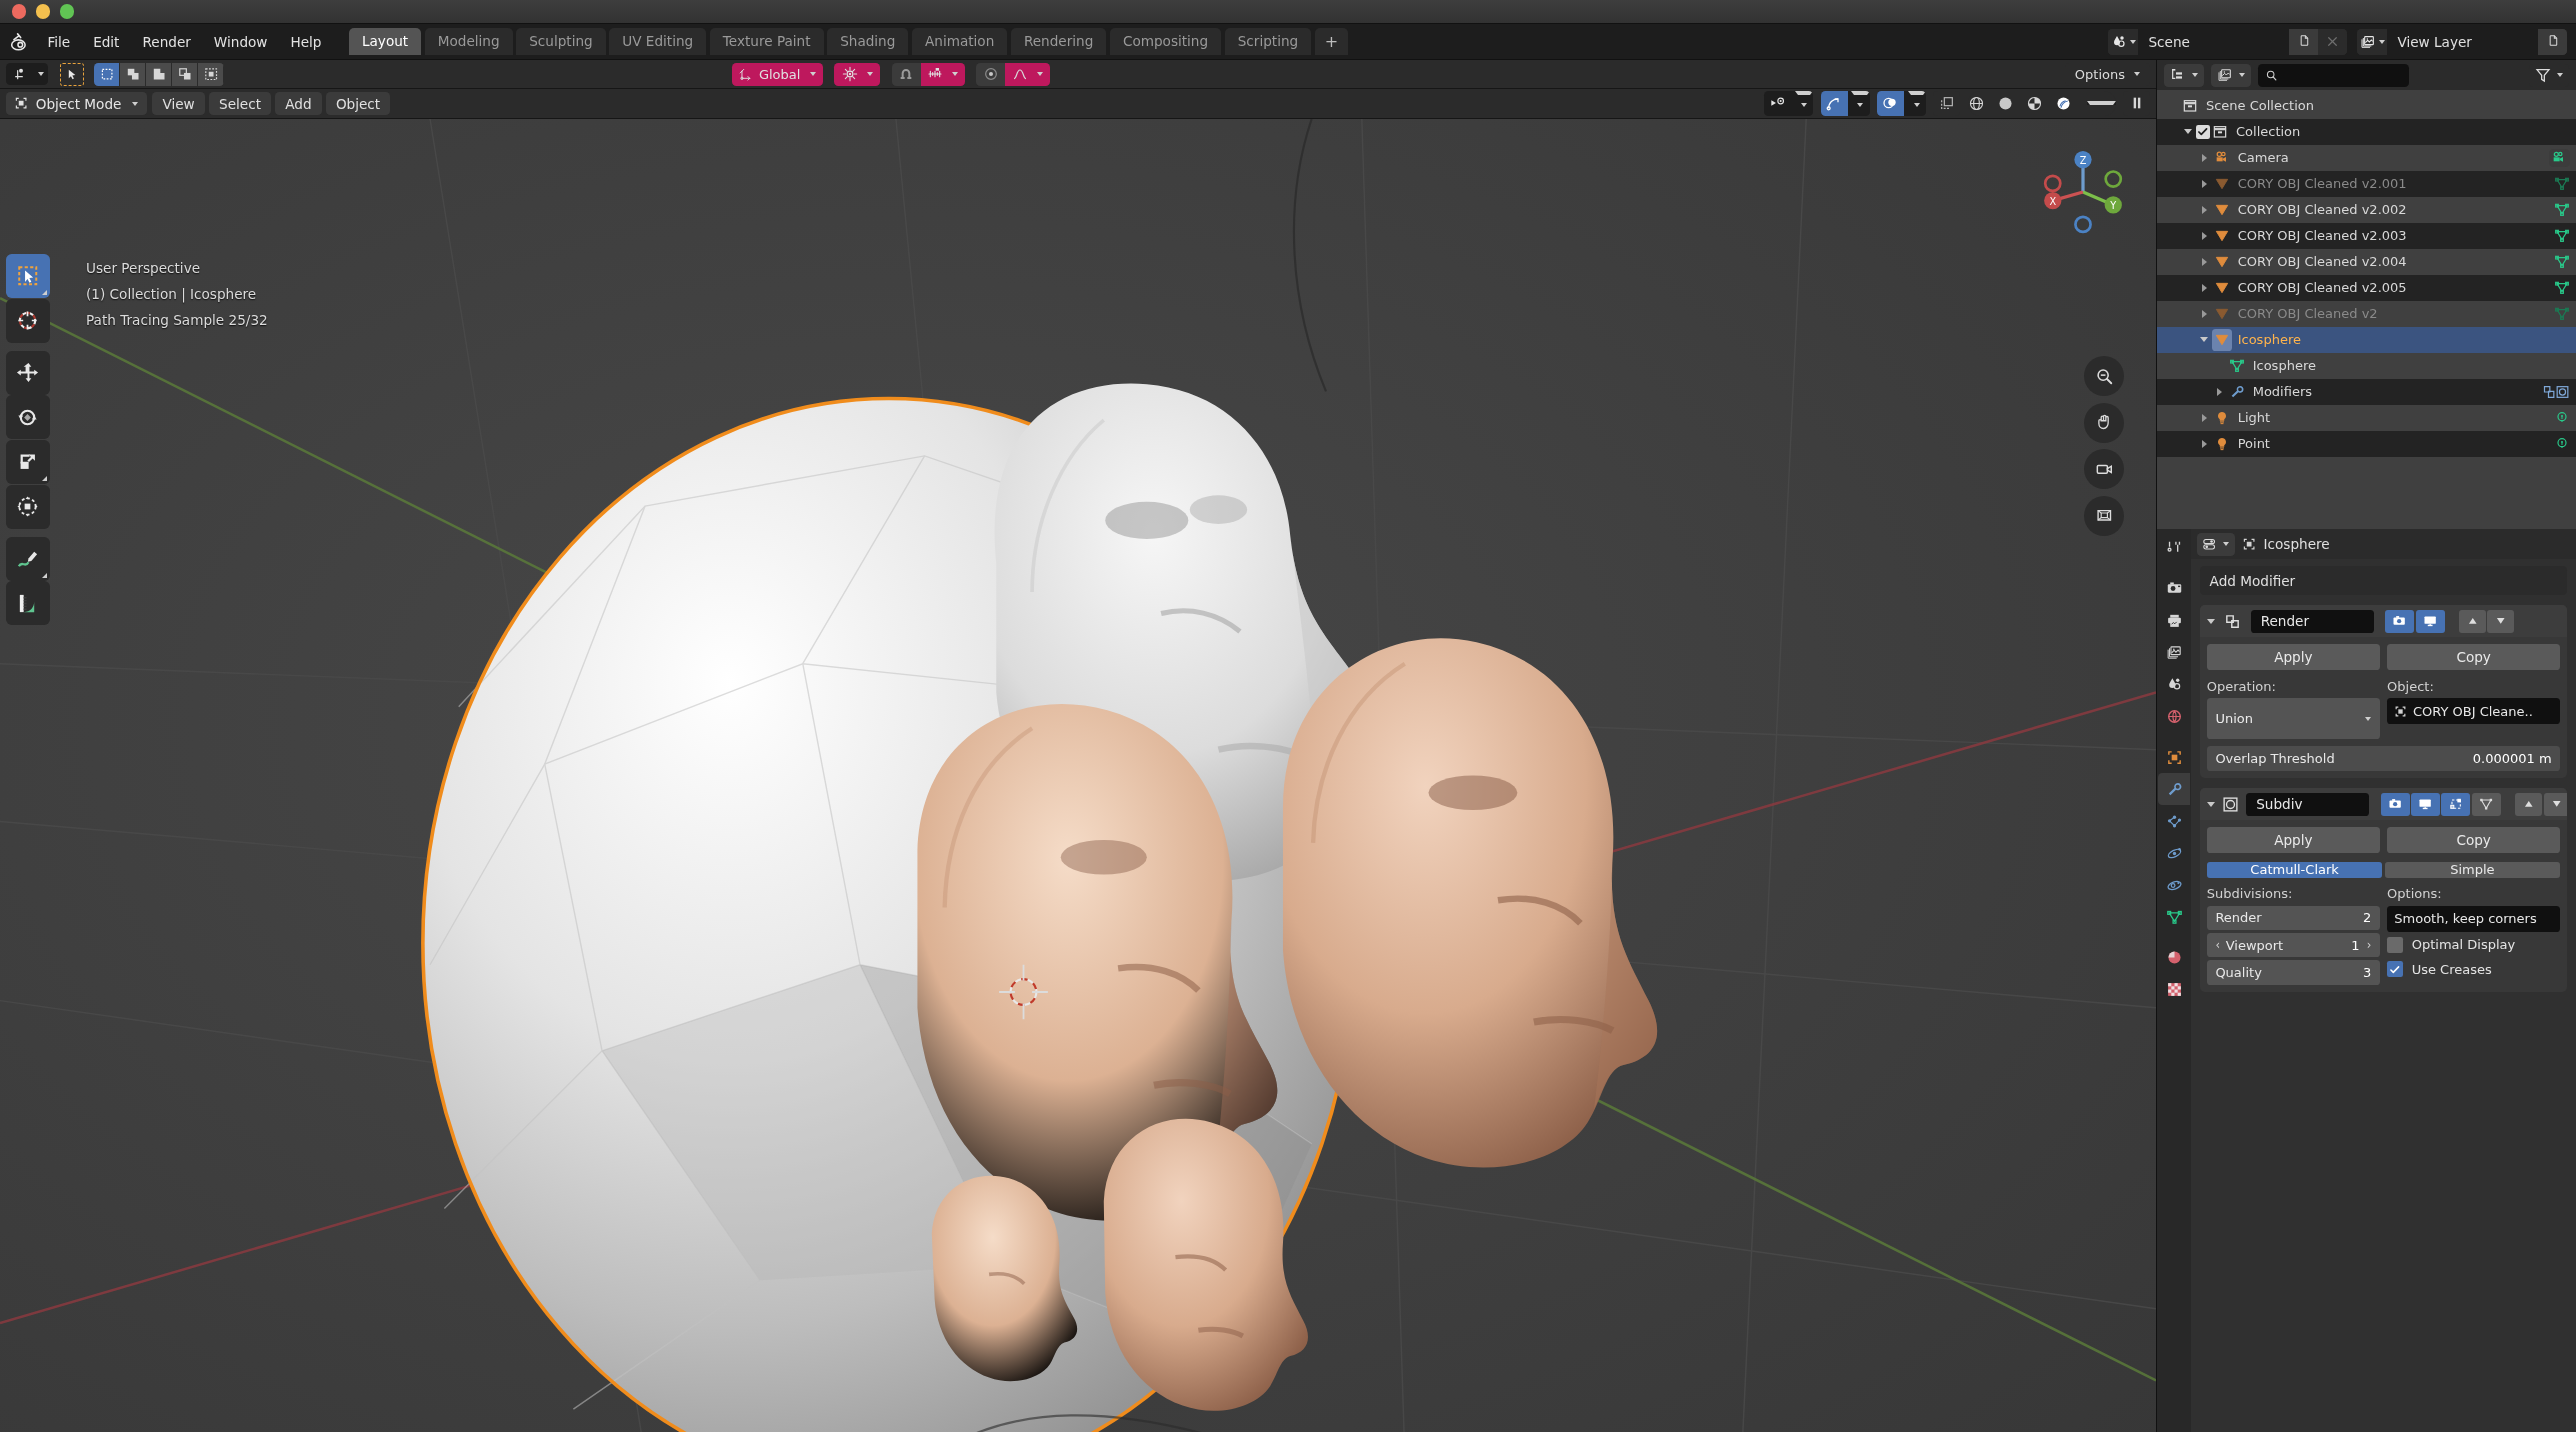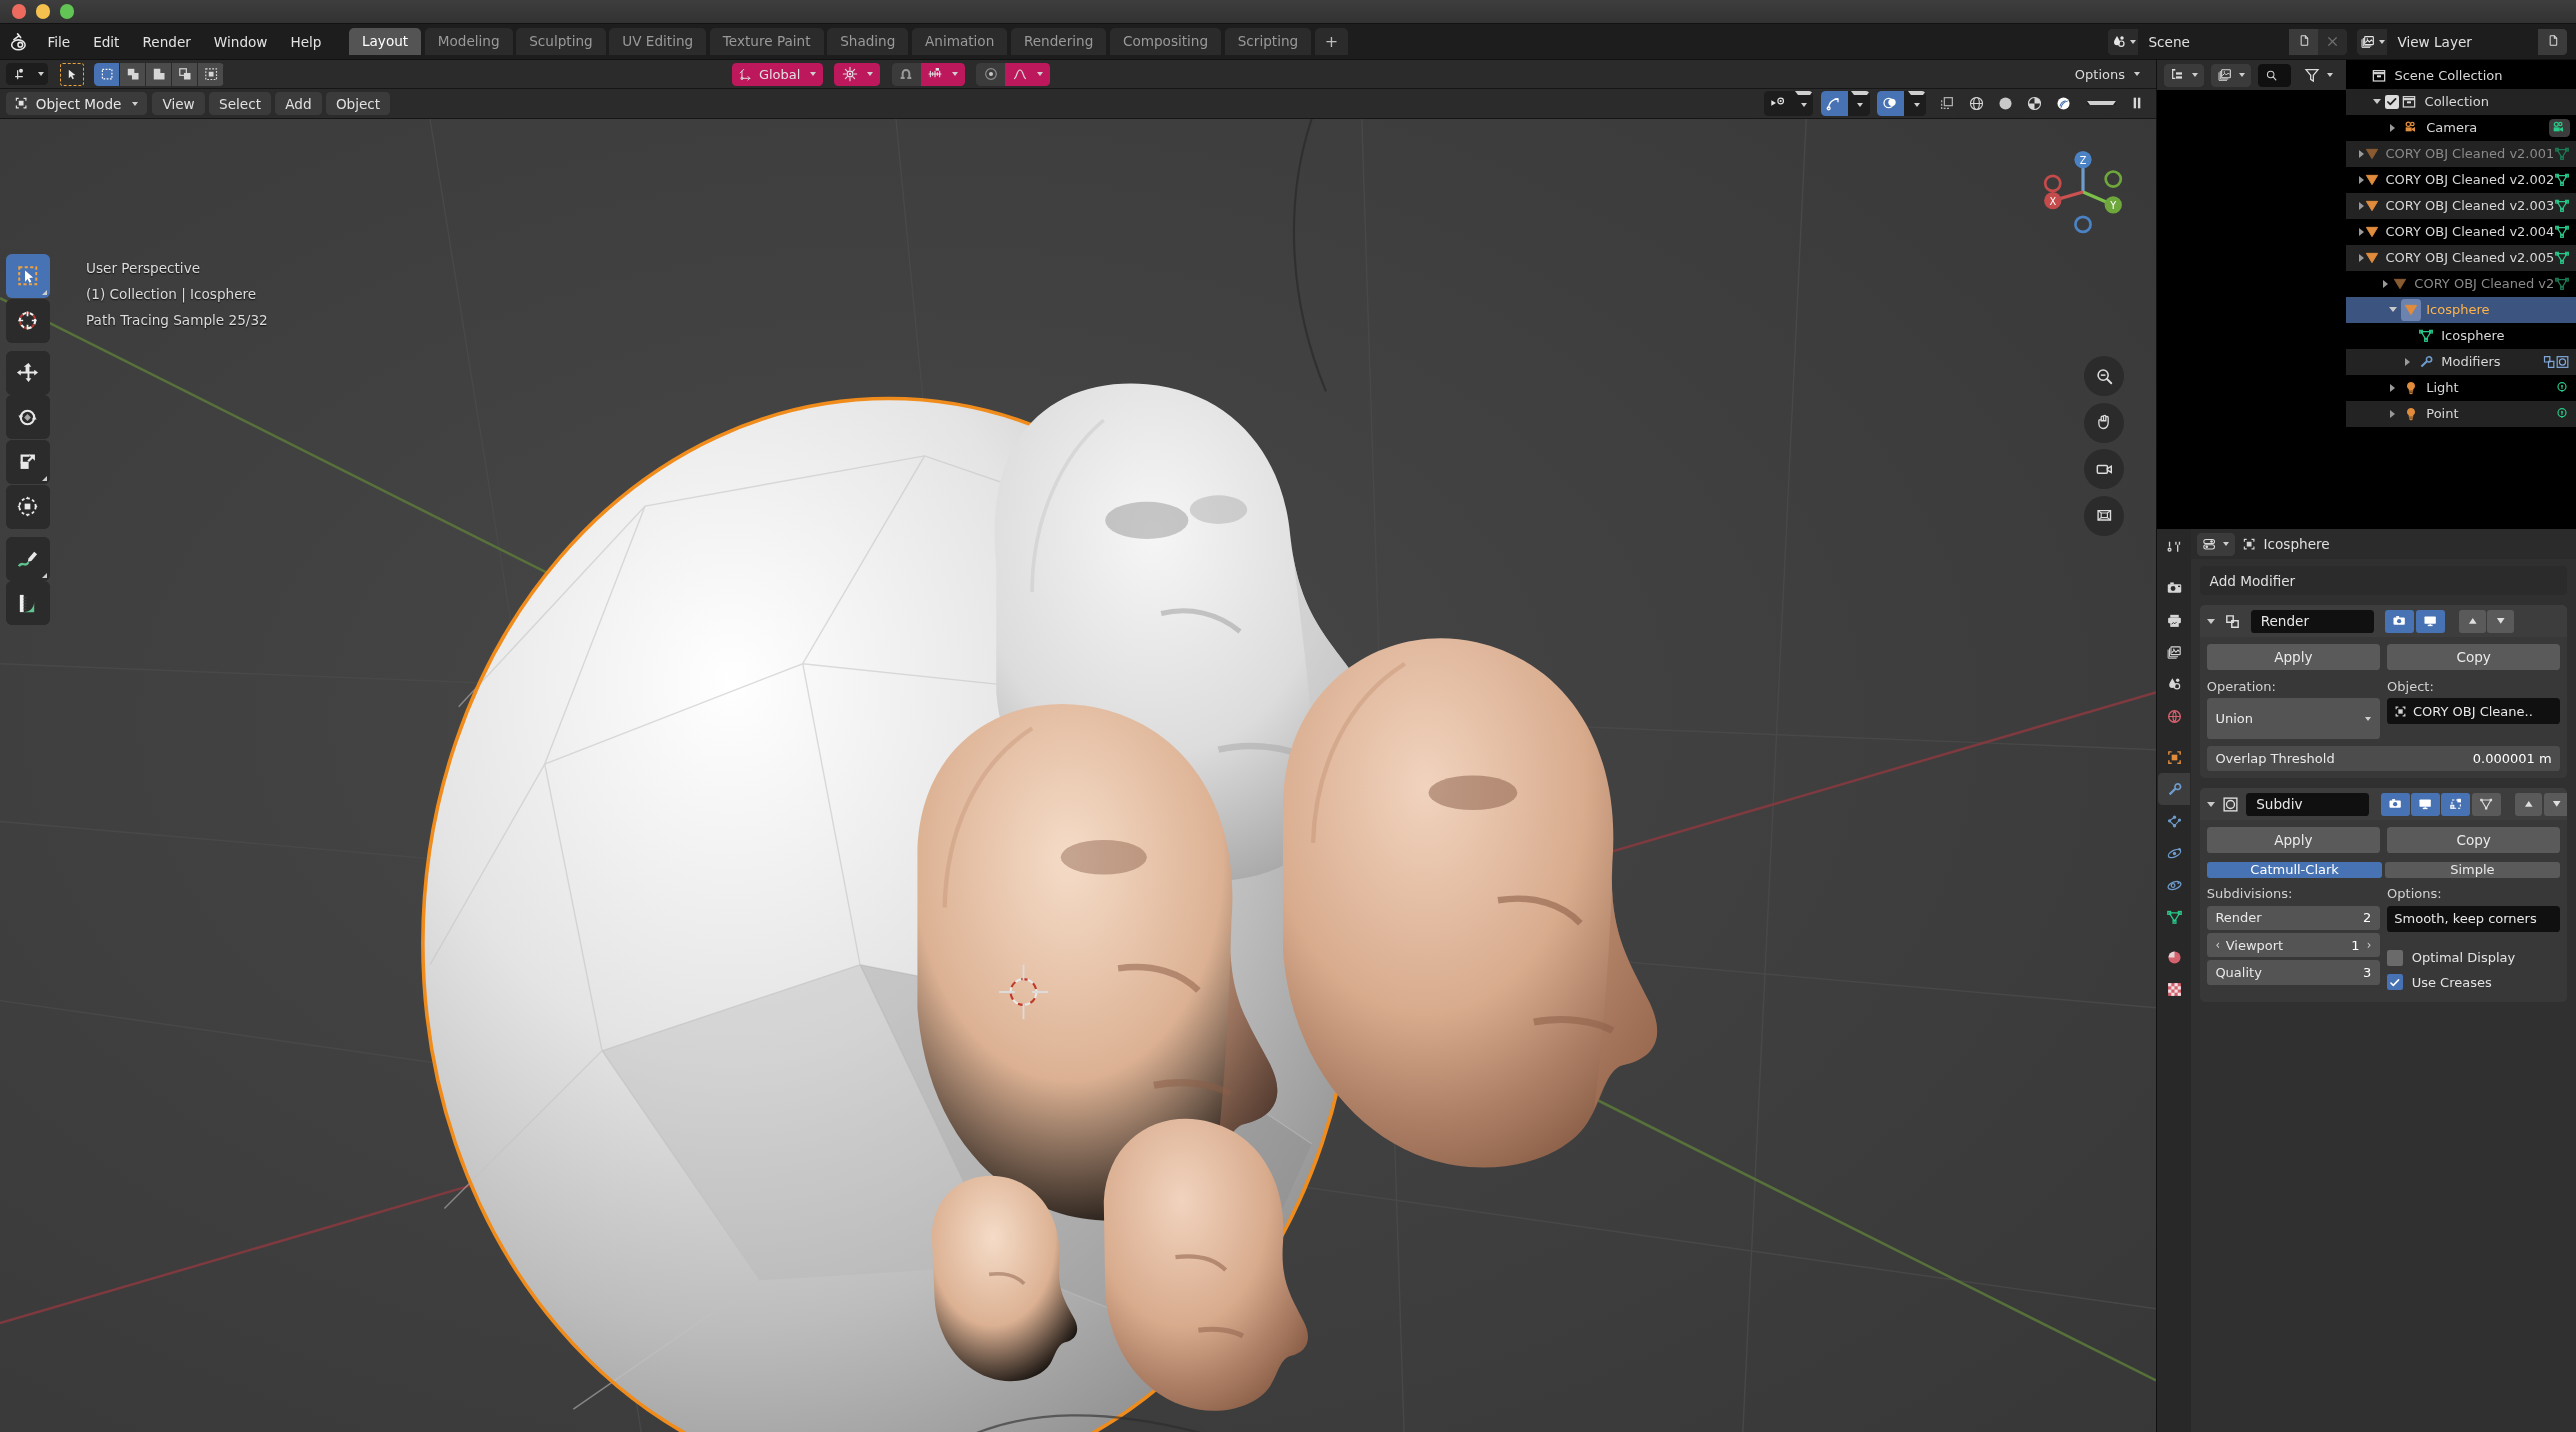--- a/index.html
+++ b/index.html
@@ -97,21 +97,21 @@
   .tb-btn { width:44px; height:44px; background:#2b2b2b; border-radius:5.7px; display:flex; align-items:center; justify-content:center; position:relative;}
   .tb-btn.active { background:#4772b3; }
   .tb-btn .corner { position:absolute; right:2.9px; bottom:2.9px; width:0;height:0;border-left:5px solid transparent;border-bottom:5px solid #cfcfcf;}
   .gizmo-nav { position:absolute; right:18.6px; top:18.6px; width:108px; height:108px; }
   .vp-right-btns { position:absolute; right:32px; top:237px; display:flex; flex-direction:column; gap:6.5px;}
   .vrb { width:40px; height:40px; border-radius:50%; background:#2b2b2b; display:flex; align-items:center; justify-content:center;}
 
   
   .right-col { width:420px; flex:0 0 420px; display:flex; flex-direction:column; background:#1d1d1d; border-left:0.7px solid #111; }
 
-  .outliner { height:469px; flex:0 0 469px; display:flex; flex-direction:row; background:#000000; }
+  .outliner { height:469px; flex:0 0 469px; display:flex; flex-direction:column; background:#404040; }
   .outliner-header { height:30px; flex:0 0 30px; background:#2b2b2b; display:flex; align-items:center; padding:0 7.2px; gap:7.2px;}
   .oh-btn { display:flex; align-items:center; background:#3b3b3b; height:23px; border-radius:4.3px; padding:0 5.7px; gap:2.9px;}
   .oh-search { flex:1; background:#101010; border-radius:4.3px; height:23px; display:flex; align-items:center; padding:0 7.2px; gap:5.7px; max-width:151px;}
   .oh-search input { background:transparent; border:0; outline:0; color:#d6d6d6; font-size:12.2px; font-family:inherit; width:100%;}
   .outliner-body { flex:1; overflow:hidden; padding-top:2.9px; }
   .ol-row { height:26px; display:flex; align-items:center; font-size:13px; color:#d8d8d8; position:relative; padding-right:5.7px;}
   .ol-row.alt { background:#232323; }
   .ol-row.selected { background:#3b5480; }
   .ol-row.selected .ol-label { color:#ffb44c; }
   .ol-row .indent { display:inline-block; }
@@ -1320,21 +1320,21 @@
                     <div class="numfield">
                       <span>Quality</span>
                       <span class="nv">3</span>
                     </div>
                   </div>
                   <div class="col">
                     <div class="lbl">Options:</div>
                     <div class="objfield">
                       <span>Smooth, keep corners</span>
                     </div>
-                    <div class="chk-row" style="margin-top:14px;">
+                    <div class="chk-row" style="margin-top:1px;">
                       <span class="chk"></span>
                       <span>Optimal Display</span>
                     </div>
                     <div class="chk-row">
                       <span class="chk on">
                         <svg width="11.5" height="11.5" viewBox="0 0 24 24">
                             <path d="M4 12.5l5 5L20 6" fill="none" stroke="#fff" stroke-width="3.2" stroke-linecap="round" stroke-linejoin="round"></path>
                           </svg>
                       </span>
                       <span>Use Creases</span>

